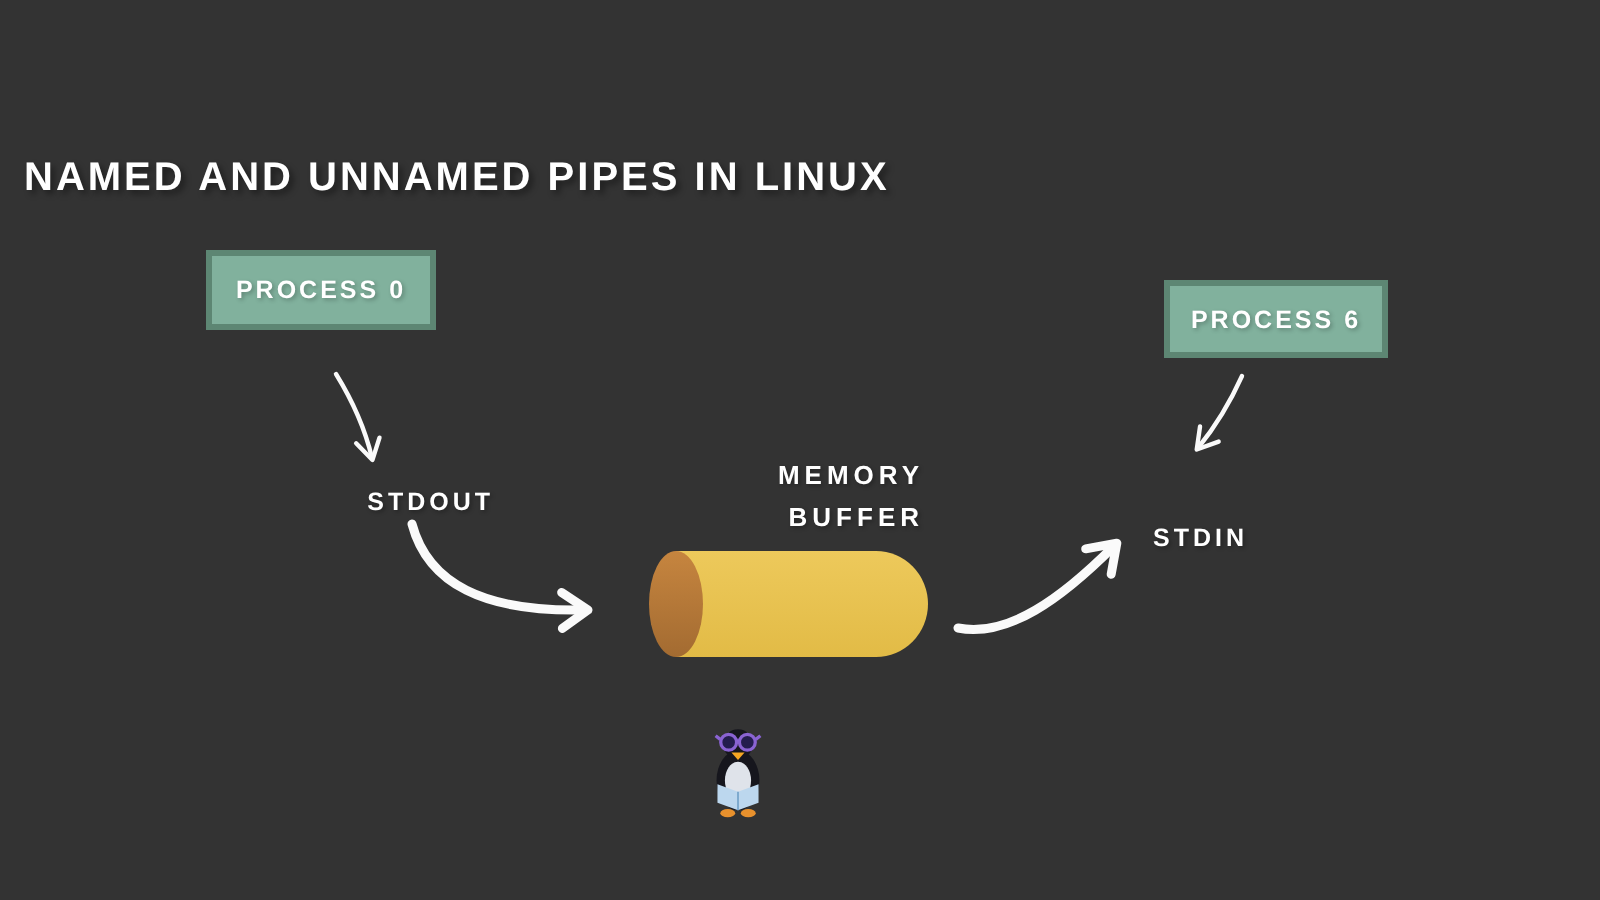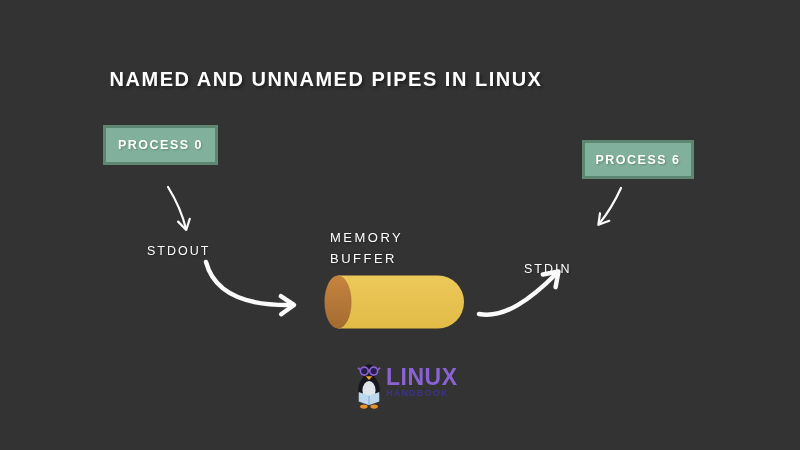--- a/index.html
+++ b/index.html
@@ -3,39 +3,39 @@
 <meta charset="utf-8">
 <style>
   html,body{margin:0;padding:0;background:#222;}
   .canvas{
     position:relative;width:800px;height:450px;overflow:hidden;
     background:var(--background,#333333);
     font-family:"Liberation Sans",sans-serif;
     -webkit-font-smoothing:antialiased;
   }
   .title{
-    position:absolute;top:66px;left:0;width:648px;margin:2px;
-    text-align:center;color:var(--text,#ffffff);
+    position:absolute;top:66px;left:0;width:648px;margin:12px;
+    text-align:left;color:var(--text,#ffffff);
     font-size:20px;font-weight:bold;letter-spacing:1.5px;
     text-shadow:2px 2px 3px rgba(0,0,0,.4);
   }
   .pbox{
     position:absolute;display:flex;align-items:center;justify-content:center;
     background:var(--process-box-fill,#81B19D);
     border:3px solid var(--process-box-border,#5D8673);
     box-sizing:border-box;
     color:var(--text,#ffffff);font-size:12.5px;font-weight:bold;letter-spacing:1.5px;
     text-shadow:1px 1px 2px rgba(0,0,0,.25);
   }
   .p0{left:103px;top:125px;width:115px;height:40px;}
   .p1{left:582px;top:140px;width:112px;height:39px;}
   .lbl{
     position:absolute;color:var(--text,#ffffff);
-    font-size:12.5px;font-weight:normal;letter-spacing:2px;
-    text-align:left;text-shadow:1px 1px 2px rgba(0,0,0,.3);
+    font-size:12.5px;font-weight:bold;letter-spacing:2px;
+    text-align:right;text-shadow:1px 1px 2px rgba(0,0,0,.3);
   }
   .stdout{left:147px;top:244px;width:100px;}
   .stdin{left:524px;top:240px;width:100px;margin-top:22px;}
   .buffer{left:330px;top:227px;width:132px;line-height:21px;letter-spacing:2.5px;font-size:13px;}
   .overlay{position:absolute;left:0;top:0;}
   .logo{
     position:absolute;left:355px;top:363px;display:flex;align-items:flex-start;
   }
   .logo-text{margin-left:3px;margin-top:3px;}
   .logo-linux{
@@ -112,19 +112,15 @@
         <circle cx="20" cy="17" r="8.5"></circle>
         <circle cx="40" cy="17" r="8.5"></circle>
         <path d="M28,16 L32,16" fill="none"></path>
         <path d="M11,14 L6,10 M49,14 L54,10" fill="none"></path>
       </g>
       <path d="M8,62 L30,70 L52,62 L52,82 L30,90 L8,82 Z" fill="#bcd7ee"></path>
       <path d="M30,70 L30,90" stroke="#7aa7cc" stroke-width="2" fill="none"></path>
       <ellipse cx="19" cy="93" rx="8" ry="4.5" fill="#e8912d"></ellipse>
       <ellipse cx="41" cy="93" rx="8" ry="4.5" fill="#e8912d"></ellipse>
     </svg>
-    <div class="logo-text">
-      <div class="logo-linux">LINUX</div>
-      <div class="logo-handbook">HANDBOOK</div>
-    </div>
   </div>
 
 </div>
 
 </body></html>

